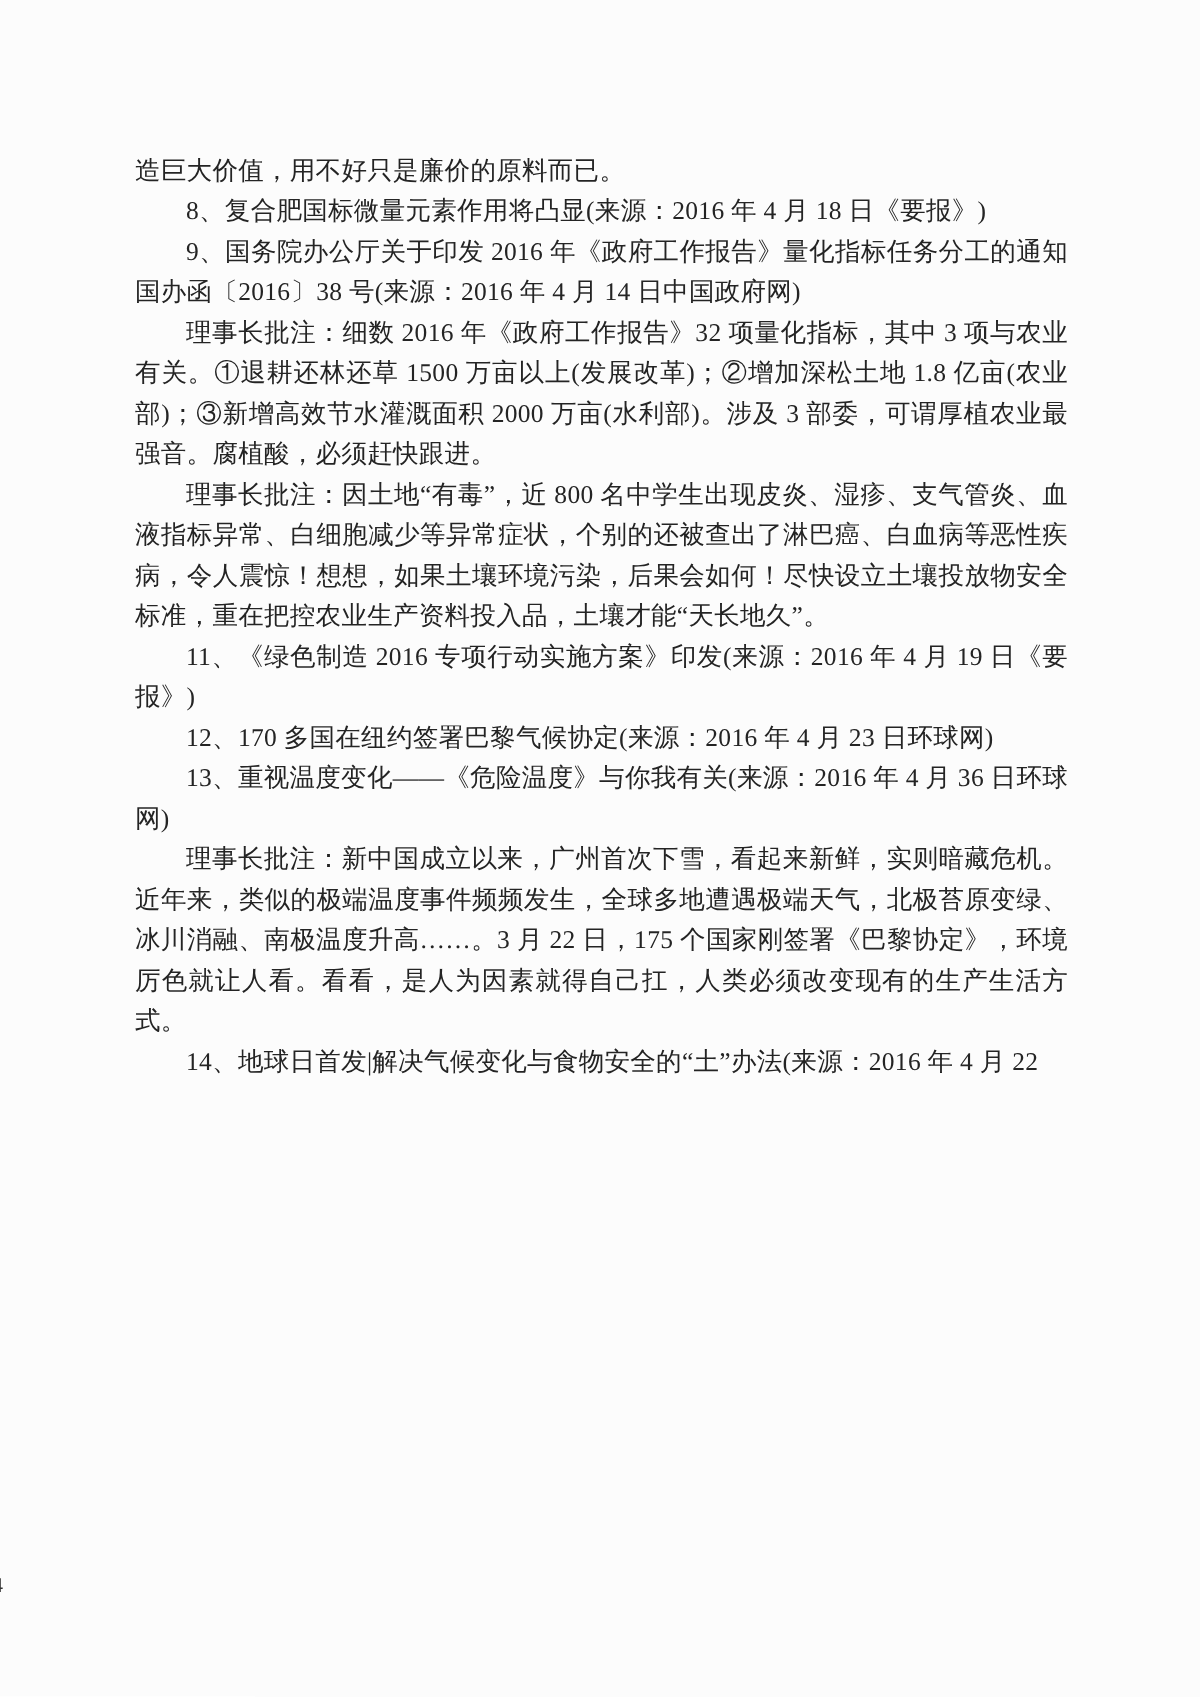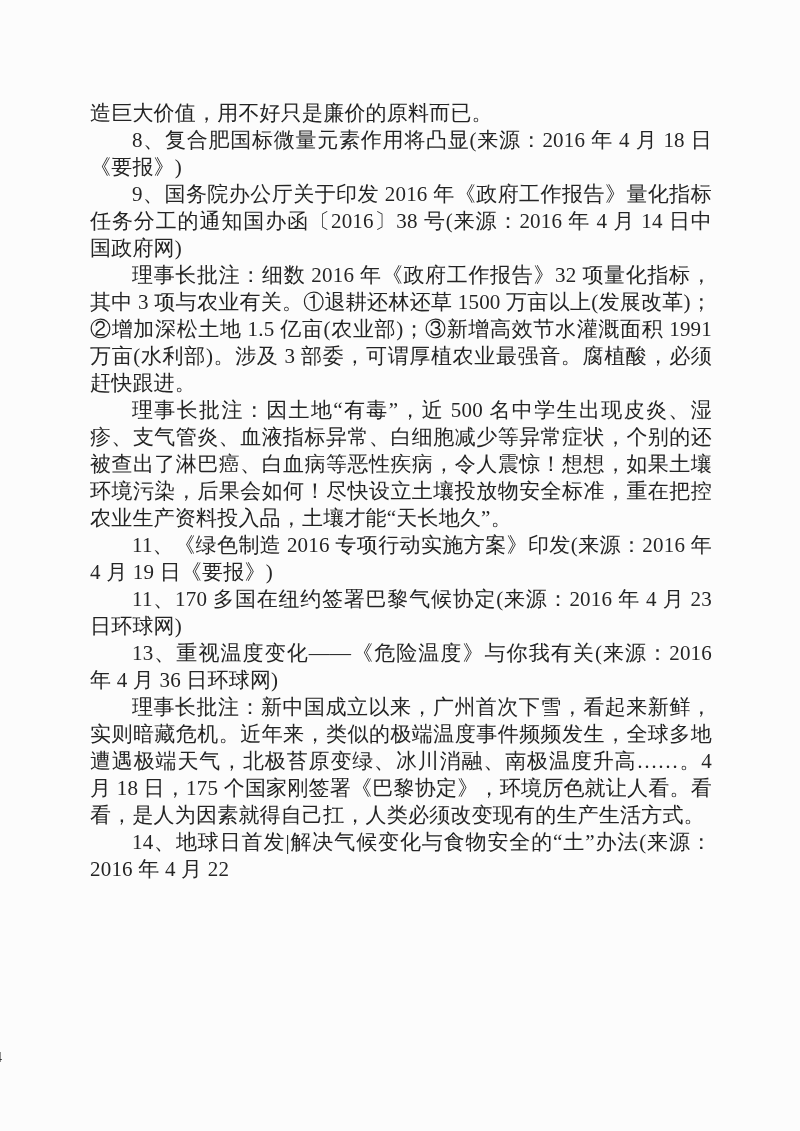--- a/index.html
+++ b/index.html
@@ -13,21 +13,21 @@
     height: 1131px;
     background: #fcfcfc;
     overflow: hidden;
     font-family: "Liberation Serif", "DejaVu Serif", serif;
   }
   .content {
     position: absolute;
     left: 90px;
     top: 100px;
     width: 622px;
-    font-size: 21px;
+    font-size: 17px;
     line-height: 27px;
     color: #242424;
     text-align: justify;
     letter-spacing: 0.2px;
   }
   .content p {
     margin: 0;
     padding: 0;
     text-indent: 2em;
   }
@@ -44,22 +44,22 @@
   }
 </style>
 </head>
 <body>
 
 <div class="page">
   <div class="content">
     <p class="continuation">造巨大价值，用不好只是廉价的原料而已。</p>
     <p>8、复合肥国标微量元素作用将凸显(来源：2016 年 4 月 18 日《要报》)</p>
     <p>9、国务院办公厅关于印发 2016 年《政府工作报告》量化指标任务分工的通知国办函〔2016〕38 号(来源：2016 年 4 月 14 日中国政府网)</p>
-    <p>理事长批注：细数 2016 年《政府工作报告》32 项量化指标，其中 3 项与农业有关。①退耕还林还草 1500 万亩以上(发展改革)；②增加深松土地 1.5 亿亩(农业部)；③新增高效节水灌溉面积 1991 万亩(水利部)。涉及 3 部委，可谓厚植农业最强音。腐植酸，必须赶快跟进。</p>
-    <p>理事长批注：因土地“有毒”，近 500 名中学生出现皮炎、湿疹、支气管炎、血液指标异常、白细胞减少等异常症状，个别的还被查出了淋巴癌、白血病等恶性疾病，令人震惊！想想，如果土壤环境污染，后果会如何！尽快设立土壤投放物安全标准，重在把控农业生产资料投入品，土壤才能“天长地久”。</p>
+    <p>理事长批注：细数 2016 年《政府工作报告》32 项量化指标，其中 3 项与农业有关。①退耕还林还草 1500 万亩以上(发展改革)；②增加深松土地 1.8 亿亩(农业部)；③新增高效节水灌溉面积 2000 万亩(水利部)。涉及 3 部委，可谓厚植农业最强音。腐植酸，必须赶快跟进。</p>
+    <p>理事长批注：因土地“有毒”，近 800 名中学生出现皮炎、湿疹、支气管炎、血液指标异常、白细胞减少等异常症状，个别的还被查出了淋巴癌、白血病等恶性疾病，令人震惊！想想，如果土壤环境污染，后果会如何！尽快设立土壤投放物安全标准，重在把控农业生产资料投入品，土壤才能“天长地久”。</p>
     <p>11、《绿色制造 2016 专项行动实施方案》印发(来源：2016 年 4 月 19 日《要报》)</p>
-    <p>11、170 多国在纽约签署巴黎气候协定(来源：2016 年 4 月 23 日环球网)</p>
+    <p>12、170 多国在纽约签署巴黎气候协定(来源：2016 年 4 月 23 日环球网)</p>
     <p>13、重视温度变化——《危险温度》与你我有关(来源：2016 年 4 月 36 日环球网)</p>
-    <p>理事长批注：新中国成立以来，广州首次下雪，看起来新鲜，实则暗藏危机。近年来，类似的极端温度事件频频发生，全球多地遭遇极端天气，北极苔原变绿、冰川消融、南极温度升高……。4 月 18 日，175 个国家刚签署《巴黎协定》，环境厉色就让人看。看看，是人为因素就得自己扛，人类必须改变现有的生产生活方式。</p>
+    <p>理事长批注：新中国成立以来，广州首次下雪，看起来新鲜，实则暗藏危机。近年来，类似的极端温度事件频频发生，全球多地遭遇极端天气，北极苔原变绿、冰川消融、南极温度升高……。3 月 22 日，175 个国家刚签署《巴黎协定》，环境厉色就让人看。看看，是人为因素就得自己扛，人类必须改变现有的生产生活方式。</p>
     <p>14、地球日首发|解决气候变化与食物安全的“土”办法(来源：2016 年 4 月 22</p>
   </div>
   <div class="page-number">4</div>
 </div>
 
 </body></html>

